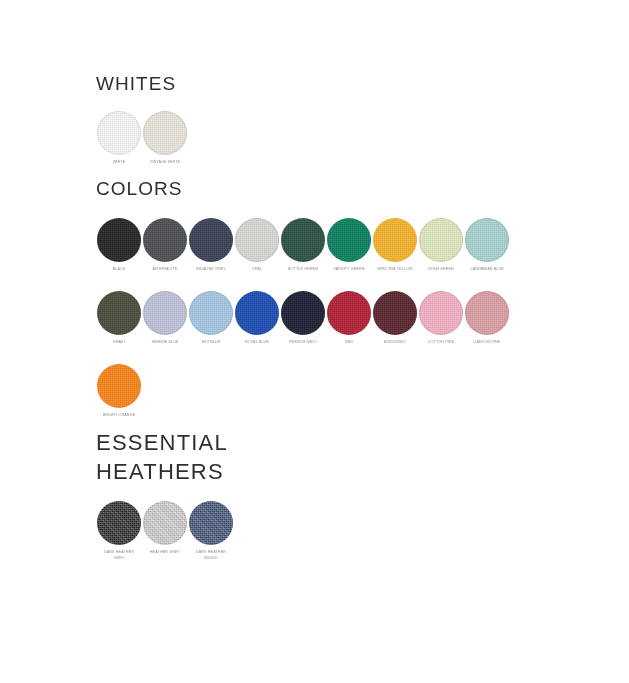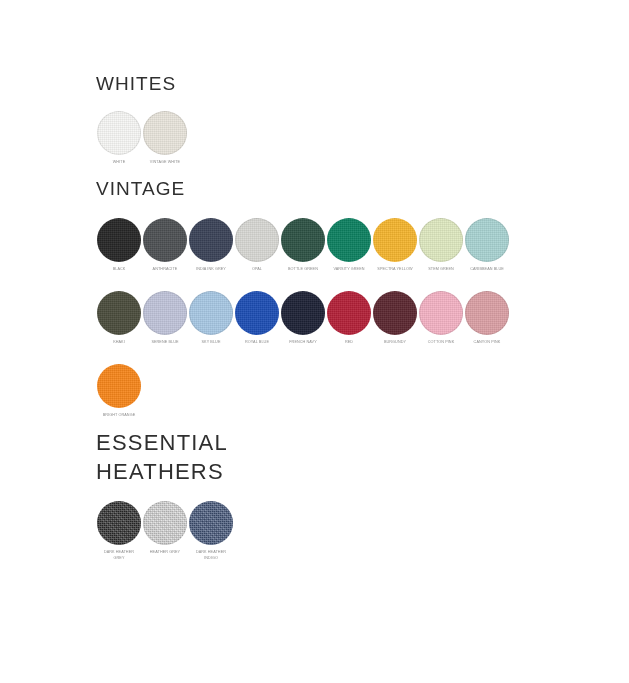--- a/index.html
+++ b/index.html
@@ -133,21 +133,21 @@
         <div class="swatch">
           <div class="chip-wrap">
             <div class="chip light" title="VINTAGE WHITE #e9e5dc" style="background: rgb(233, 229, 220);"></div>
           </div>
           <div class="chip-label">VINTAGE WHITE</div>
         </div>
       </div>
   </div>
 
   <div class="section" id="colors-section">
-    <div class="section-title h-colors">VINTAGE</div>
+    <div class="section-title h-colors">COLORS</div>
     <div class="row" id="colors-row-1">
         <div class="swatch">
           <div class="chip-wrap">
             <div class="chip" title="BLACK #262626" style="background: rgb(38, 38, 38);"></div>
           </div>
           <div class="chip-label">BLACK</div>
         </div>
         <div class="swatch">
           <div class="chip-wrap">
             <div class="chip" title="ANTHRACITE #4d5053" style="background: rgb(77, 80, 83);"></div>

